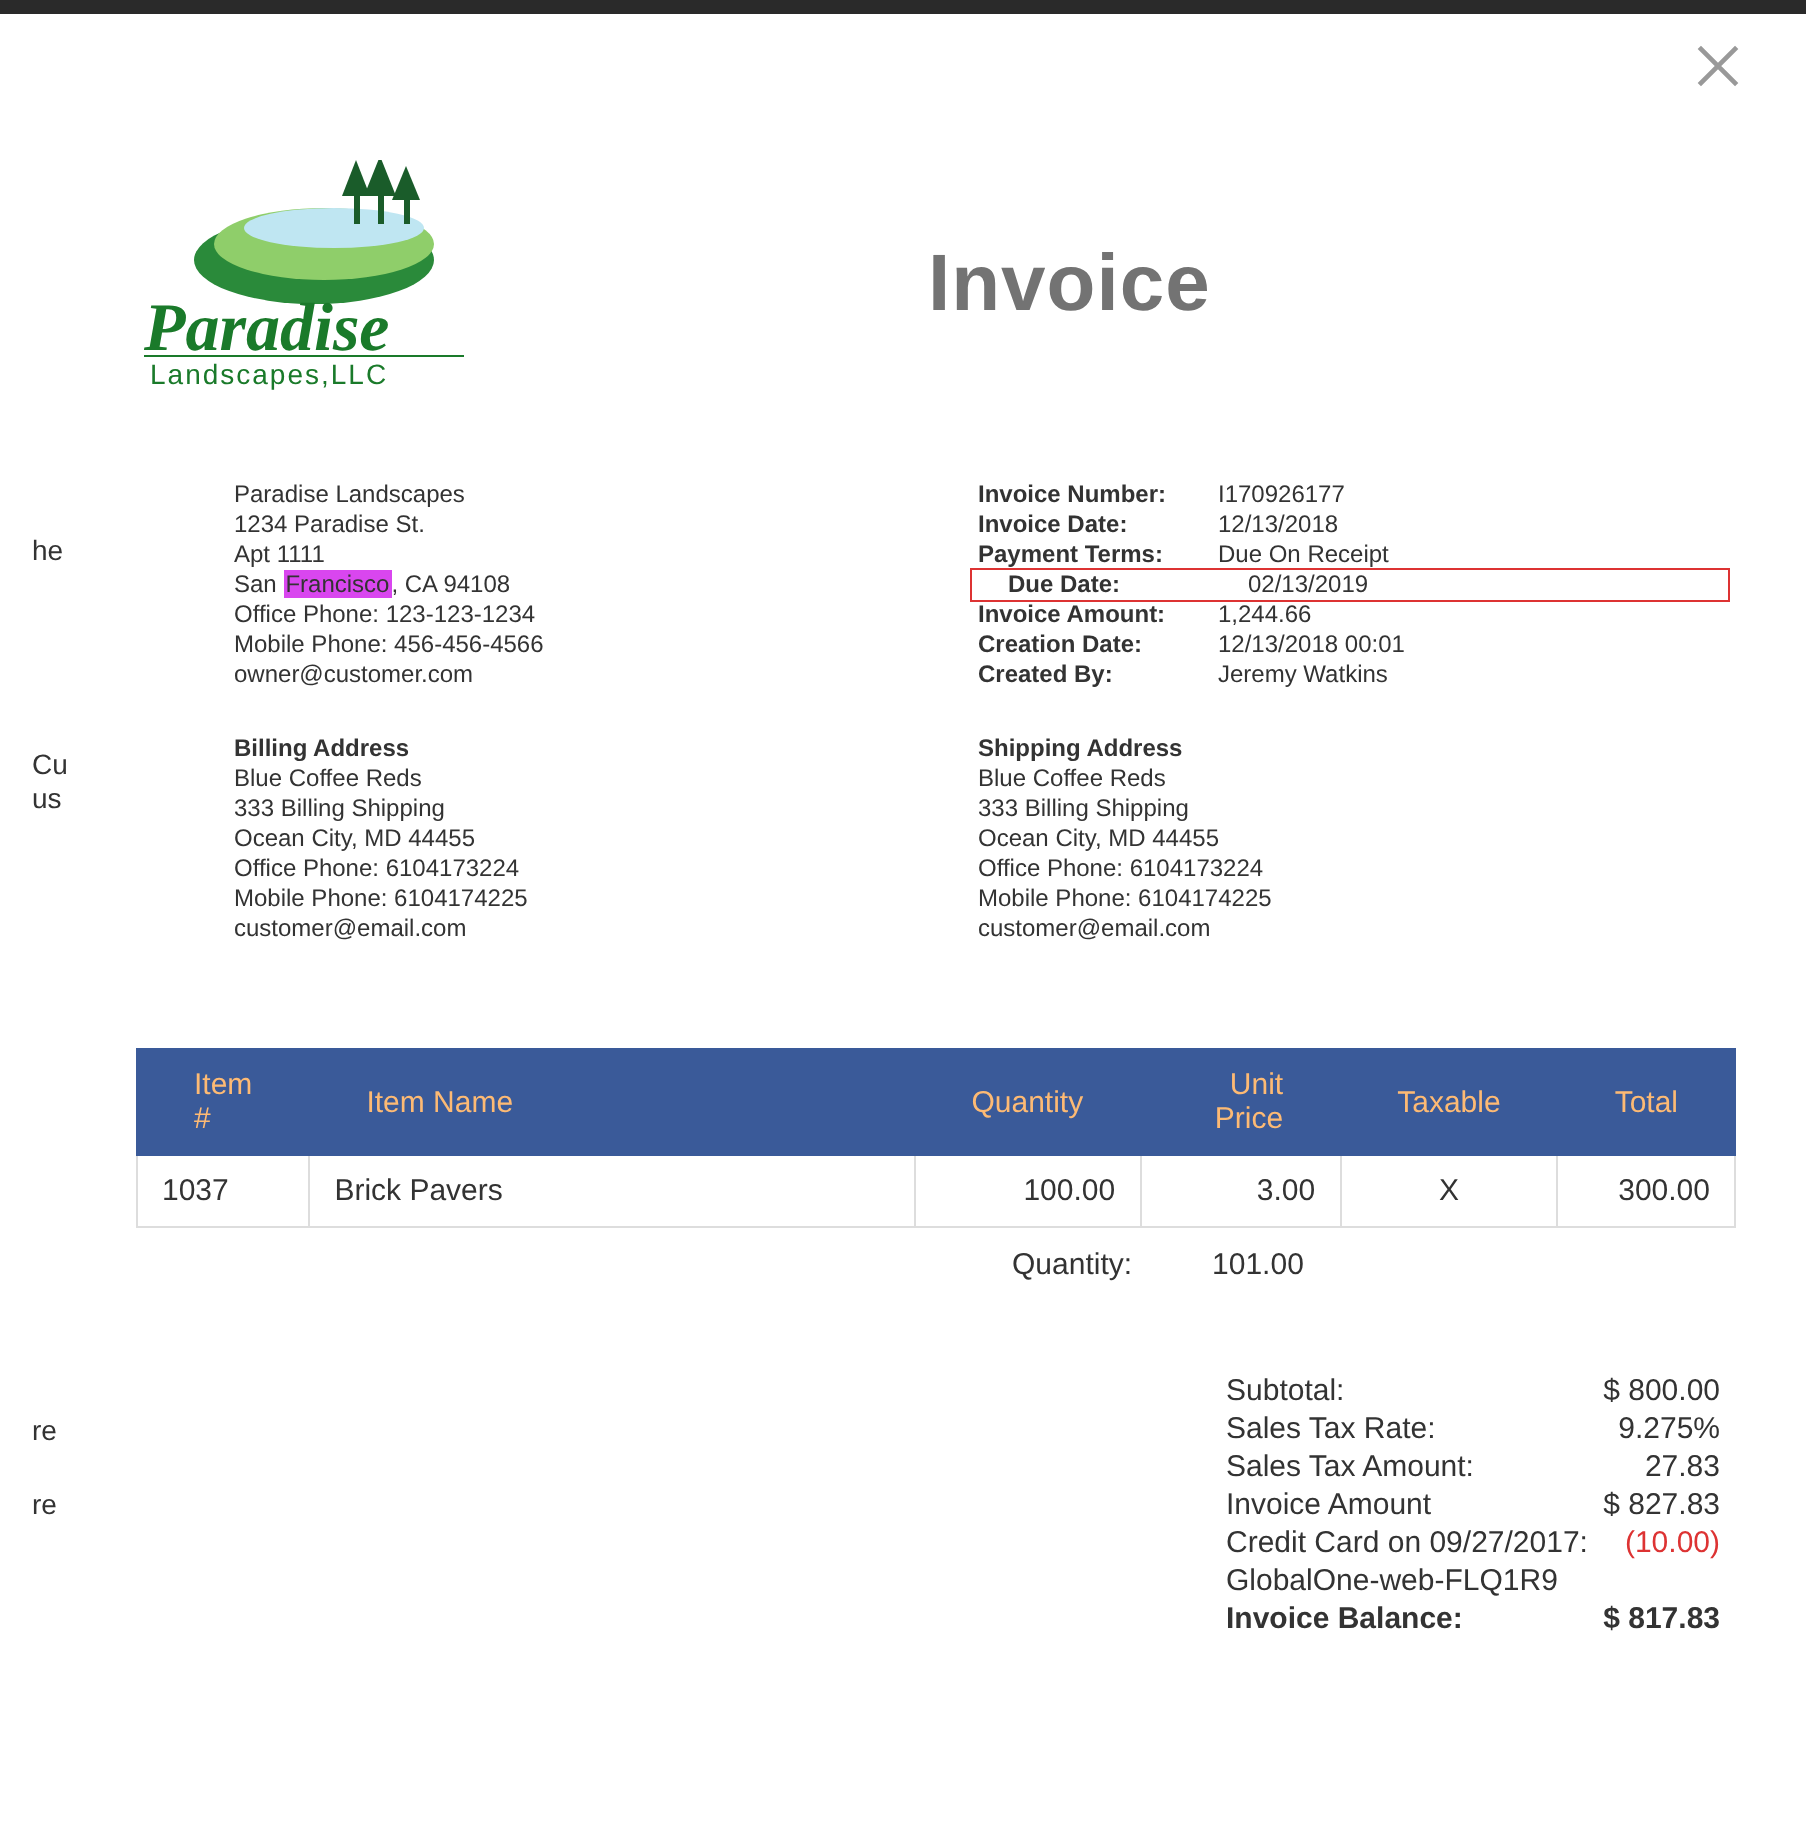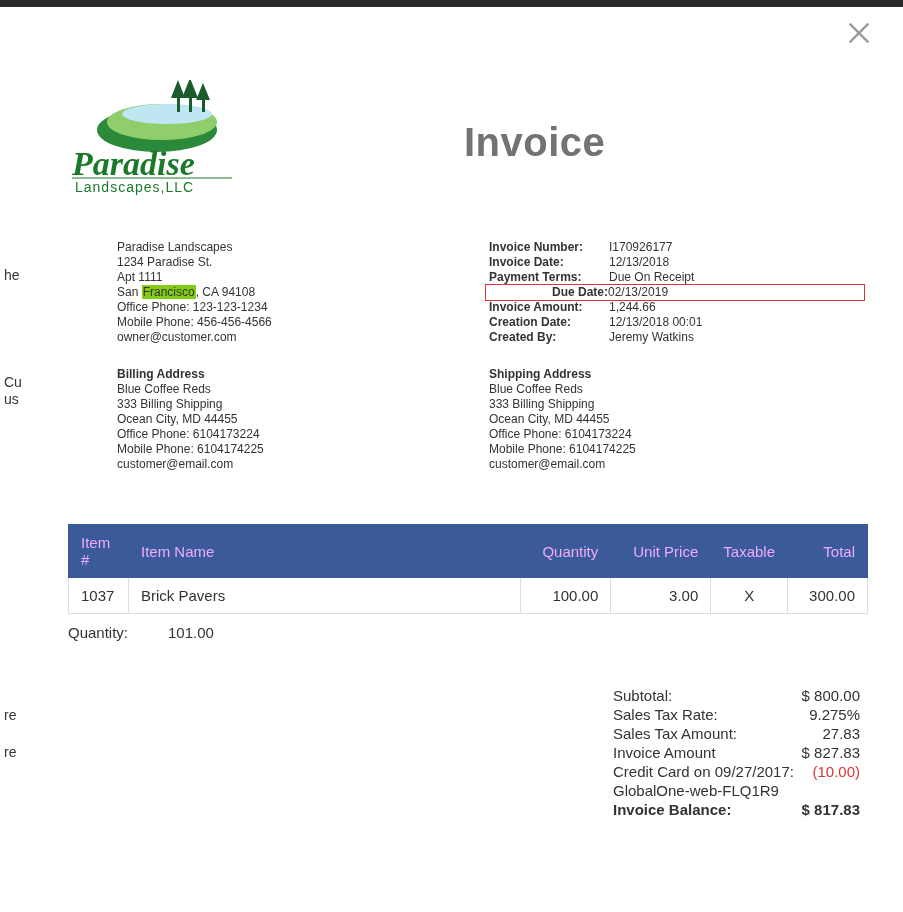--- a/index.html
+++ b/index.html
@@ -3,66 +3,66 @@
 <meta charset="utf-8">
 <style>
   * { box-sizing: border-box; margin: 0; padding: 0; }
   html, body { width: 903px; height: 912px; font-family: "Segoe UI", "Helvetica Neue", Arial, sans-serif; color: #333; background:#fff; overflow:hidden; }
   .topbar { height: 7px; background: #2a2a2a; }
   .page { position: relative; padding: 10px 0 0 0; }
   .close-btn { position: absolute; top: 12px; right: 30px; width: 28px; height: 28px; cursor: pointer; }
   .close-btn svg { width: 28px; height: 28px; stroke: #999; stroke-width: 2; }
 
   
-  .left-hints { position:absolute; left:4px; top:260px; font-size:14px; color:#333; line-height:1.2; }
+  .left-hints { position:absolute; left:16px; top:260px; font-size:14px; color:#333; line-height:1.2; }
   .left-hints div { margin-bottom: 90px; }
 
   .content { margin: 8px 12px 0 17px; background:#fff; }
   .header-row { display:flex; padding: 55px 30px 40px 50px; }
   .logo-col { flex:1; }
   .title-col { flex:1; }
   .invoice-title { font-size:40px; font-weight:600; color:#737373; font-family: "Segoe UI", Arial, sans-serif; letter-spacing:0.5px; margin-top:40px; }
 
   
   .logo { width:170px; height:120px; position:relative; }
   .logo svg { width:170px; height:120px; }
 
   .info-row { display:flex; padding: 0 30px 30px 100px; font-size:12px; line-height:1.25; color:#333; }
   .info-col { flex:1; }
   .info-col .block { margin-bottom: 22px; }
   .info-col .block div { white-space:nowrap; }
   .kv { display:flex; }
   .kv .k { width:120px; font-weight:700; }
   .kv .v { }
-  .kv.highlight { border:1px solid #d33; padding: 0 2px; margin: -1px -4px; text-align: right; }
+  .kv.highlight { border:1px solid #d33; padding: 0 18px; margin: -1px -4px; }
   .section-head { font-weight:700; margin-bottom:0; }
 
   table.items { width: 800px; margin: 0 0 0 51px; border-collapse: collapse; font-size:15px; }
-  table.items thead th { background:#3a5a99; color:#f0abfc; font-weight:400; padding:9px 12px; text-align:left; border:1px solid #3a5a99; }
+  table.items thead th { background:#3a5a99; color:#fdba74; font-weight:400; padding:9px 28px; text-align:left; border:1px solid #3a5a99; }
   table.items thead th.num, table.items td.num { text-align:right; }
   table.items thead th.ctr, table.items td.ctr { text-align:center; }
   table.items td { padding:9px 12px; border:1px solid #ddd; color:#333; }
   table.items td:first-child, table.items th:first-child { width:60px; }
   table.items th:nth-child(2) { width:auto; }
   table.items th:nth-child(3), table.items td:nth-child(3) { width:90px; }
   table.items th:nth-child(4), table.items td:nth-child(4) { width:100px; }
   table.items th:nth-child(5), table.items td:nth-child(5) { width:75px; }
   table.items th:nth-child(6), table.items td:nth-child(6) { width:80px; }
 
   .qty-row { width:800px; margin:10px 0 0 51px; display:flex; font-size:15px; }
-  .qty-row .ql { }
+  .qty-row .ql { margin-left:438px; }
   .qty-row .qv { margin-left:40px; }
 
   .totals { width:800px; margin: 45px 0 0 51px; font-size:15px; }
   .totals .line { display:flex; padding:1px 0; }
   .totals .label { margin-left:545px; width:185px; }
   .totals .val { flex:1; text-align:right; padding-right:8px; }
   .totals .neg { color:#d33; }
   .totals .bold { font-weight:700; }
-  .hl-sel { background:#84cc16; padding:0 1px; }
+  .hl-sel { background:#d946ef; padding:0 1px; }
 </style>
 </head>
 <body>
 
 <div class="topbar"></div>
 
 <div class="page">
 
   <div class="close-btn">
     <span>

